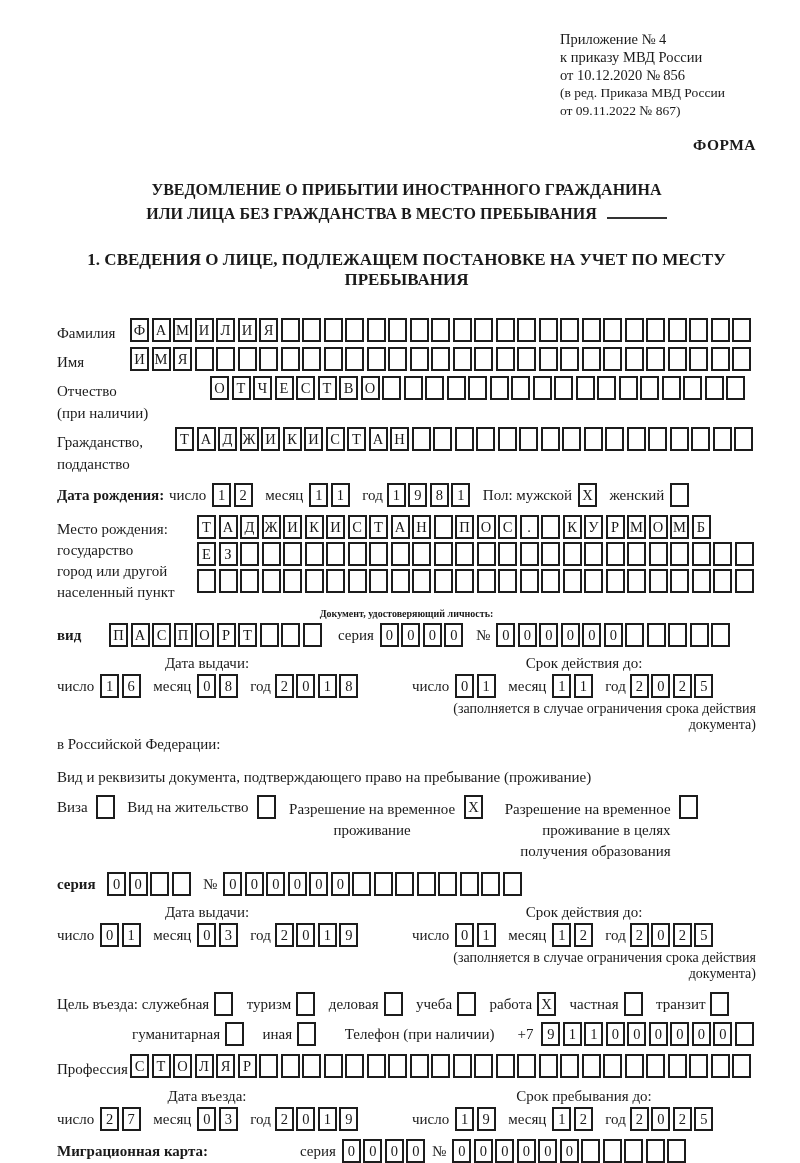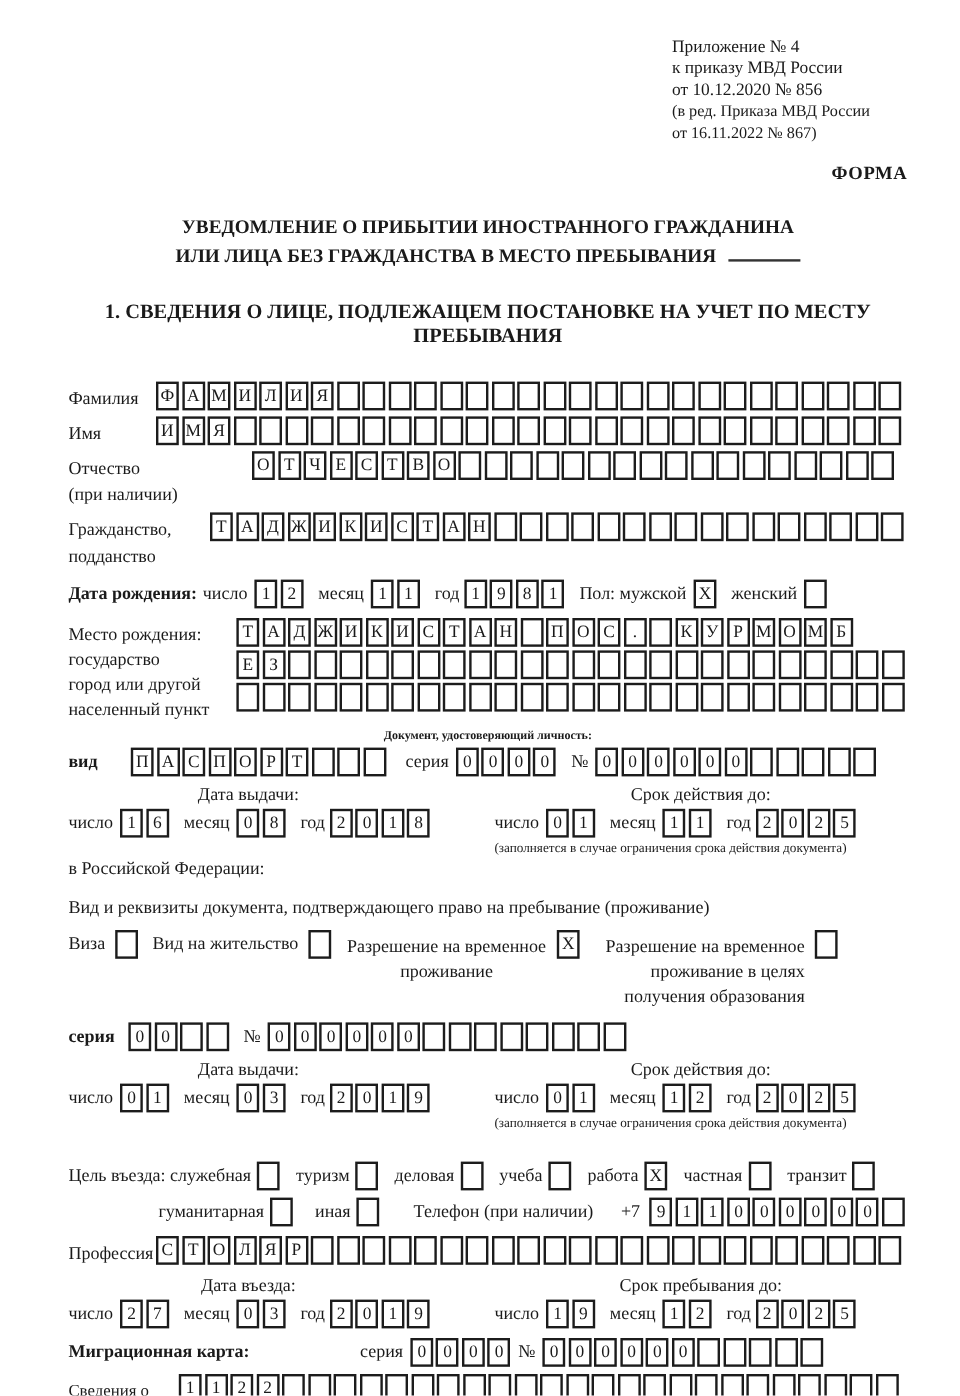--- a/index.html
+++ b/index.html
@@ -23,46 +23,46 @@
   .stack .boxes{display:flex;margin-bottom:3px;}
   .dlbl{padding-top:4px;margin:0 6px 0 10px;white-space:nowrap;}
   .dlbl.first{margin-left:0;}
   .center-bold{text-align:center;font-weight:bold;font-size:10px;margin-top:5px;}
   .dates-block{display:flex;margin-top:8px;}
   .dcol.left{width:355px;flex-shrink:0;}
   .dcol.right{flex:1;}
   .dhead{text-align:center;margin-bottom:2px;}
   .dcol.left .dhead{width:300px;}
   .dgroup{display:flex;align-items:flex-start;}
-  .note{font-size:11px;margin-top:3px;}
+  .note{font-size:14px;text-align:right;margin-top:3px;}
   .intro{margin-top:8px;line-height:23px;}
   .opt-row{display:flex;align-items:flex-start;margin-top:6px;gap:10px;}
   .opt{display:flex;align-items:flex-start;gap:8px;}
   .opt .opt-lbl{padding-top:4px;}
   .opt .c168{width:168px;text-align:center;line-height:21px;}
   .opt .c175{width:175px;text-align:right;line-height:21px;}
-  .purpose{margin-top:26px;flex-wrap:nowrap;}
+  .purpose{margin-top:10px;flex-wrap:nowrap;}
   .purpose .plbl{padding-top:4px;margin:0 5px 0 11px;white-space:nowrap;}
   .purpose .plbl.first{margin-left:0;}
   .purpose2{margin-top:6px;padding-left:75px;}
   .stack{display:flex;flex-direction:column;}
   .mt8{margin-top:8px;} .mt10{margin-top:10px;}
   .lr-rows{line-height:21px;}
 </style>
 </head>
 <body>
 
 <div class="page">
 
   <div class="top-right">
     <div>Приложение № 4</div>
     <div>к приказу МВД России</div>
     <div>от 10.12.2020 № 856</div>
     <div class="small">(в ред. Приказа МВД России</div>
-    <div class="small">от 16.11.2022 № 867)</div>
+    <div class="small">от 09.11.2022 № 867)</div>
   </div>
 
   <div class="forma">ФОРМА</div>
 
   <div class="title">
     <div>УВЕДОМЛЕНИЕ О ПРИБЫТИИ ИНОСТРАННОГО ГРАЖДАНИНА</div>
     <div><span>ИЛИ ЛИЦА БЕЗ ГРАЖДАНСТВА В МЕСТО ПРЕБЫВАНИЯ</span><span class="blank-line"></span></div>
   </div>
 
   <div class="sec-heading">1. СВЕДЕНИЯ О ЛИЦЕ, ПОДЛЕЖАЩЕМ ПОСТАНОВКЕ НА УЧЕТ ПО МЕСТУ ПРЕБЫВАНИЯ</div>

